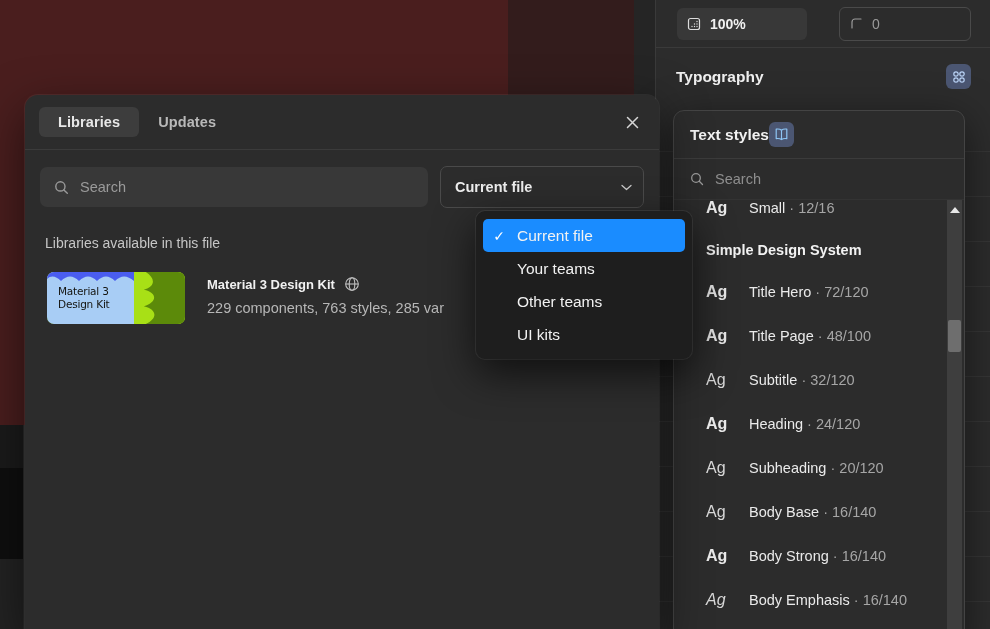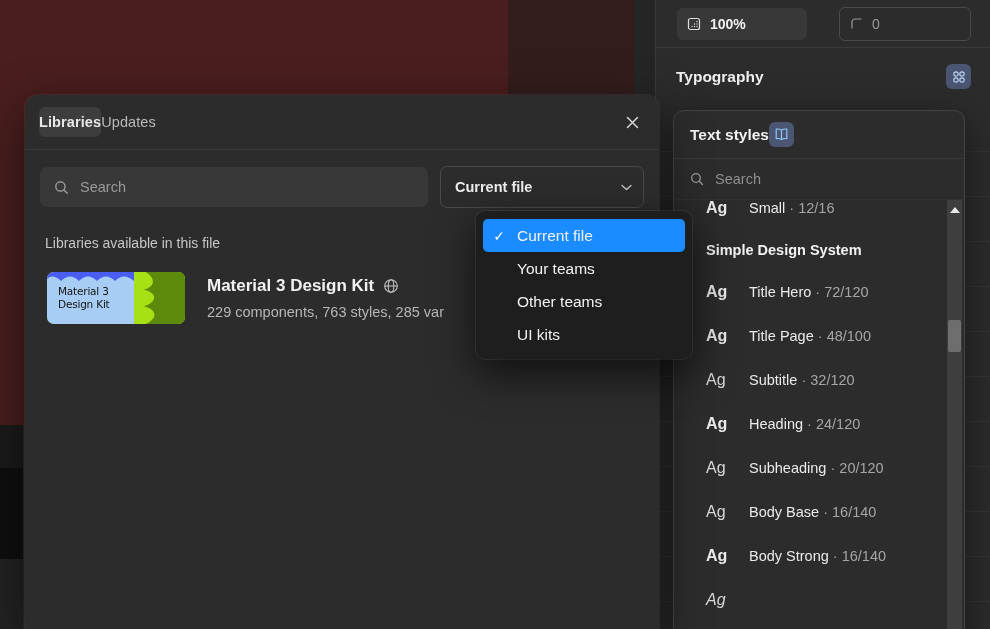--- a/index.html
+++ b/index.html
@@ -31,25 +31,25 @@
     box-shadow: 0 0 0 1px rgba(255,255,255,0.06), 0 16px 48px rgba(0,0,0,0.55);
     overflow: visible;
   }
   .modal-header {
     position: relative; height: 54px;
     border-bottom: 1px solid #3b3b3b;
     display: flex; align-items: center; padding: 0 14px;
   }
   .tab {
     font-size: 14.5px; font-weight: bold; color: #e8e8e8;
-    padding: 7px 0; border-radius: 6px; cursor: default;
+    padding: 7px 19px; border-radius: 6px; cursor: default;
     letter-spacing: 0.1px;
   }
   .tab.active { background: #3d3d3d; }
-  .tab.inactive { color: #b9b9b9; font-weight: normal; text-align: right; }
+  .tab.inactive { color: #b9b9b9; font-weight: bold; text-align: right; }
   .close-btn {
     position: absolute; right: 14px; top: 50%; transform: translateY(-50%);
     width: 26px; height: 26px; display: flex; align-items: center; justify-content: center;
     cursor: default;
   }
   .close-btn svg { stroke: #d6d6d6; stroke-width: 1.5; }
 
   .search-row { display: flex; align-items: center; gap: 12px; padding: 16px 15px 0 15px; }
   .search-box {
     flex: 1; height: 40px; background: #383838; border-radius: 7px;
@@ -74,21 +74,21 @@
   }
   .thumb .blue { position: absolute; left: 0; top: 0; width: 63%; height: 100%; background: #a8cdf5; }
   .thumb svg.scallop { position: absolute; left: 0; top: 0; }
   .thumb .green-wave { position: absolute; left: 63%; top: 0; width: 37%; height: 100%; }
   .thumb .tlabel {
     position: absolute; left: 11px; top: 50%; transform: translateY(-50%);
     font-family: "DejaVu Sans", sans-serif; font-size: 10.5px; color: #14140f;
     line-height: 1.25; letter-spacing: -0.2px;
   }
   .lib-meta { padding-top: 4px; }
-  .lib-title { display: flex; align-items: center; gap: 9px; color: #f1f1f1; font-size: 17px; font-weight: bold; }
+  .lib-title { display: flex; align-items: center; gap: 9px; color: #f1f1f1; font-size: 13px; font-weight: bold; }
   .lib-sub { color: #b7b7b7; font-size: 14.5px; margin-top: 8px; white-space: nowrap; }
 
   
   .menu {
     position: absolute; left: 451px; top: 116px;
     width: 202px; background: #1e1e1e;
     border-radius: 9px; padding: 8px 7px;
     box-shadow: 0 0 0 1px rgba(255,255,255,0.07), 0 14px 40px rgba(0,0,0,0.65);
   }
   .menu-item {
@@ -326,20 +326,23 @@
 
         <div class="ts-item">
           <span class="ts-ag bold">Ag</span>
           <span class="ts-name">
             <span>Body Strong</span><span class="dim"> · </span><span class="dim">16/140</span>
           </span>
         </div>
 
         <div class="ts-item">
           <span class="ts-ag ital">Ag</span>
+          <span class="ts-name">
+            <span>Body Emphasis</span><span class="dim"> · </span><span class="dim">16/140</span>
+          </span>
         </div>
 
       </div>
 
       <div class="ts-sb">
         <span class="arrow up">
             <span class="tri u"></span>
           </span>
         <span class="thumb2"></span>
 

